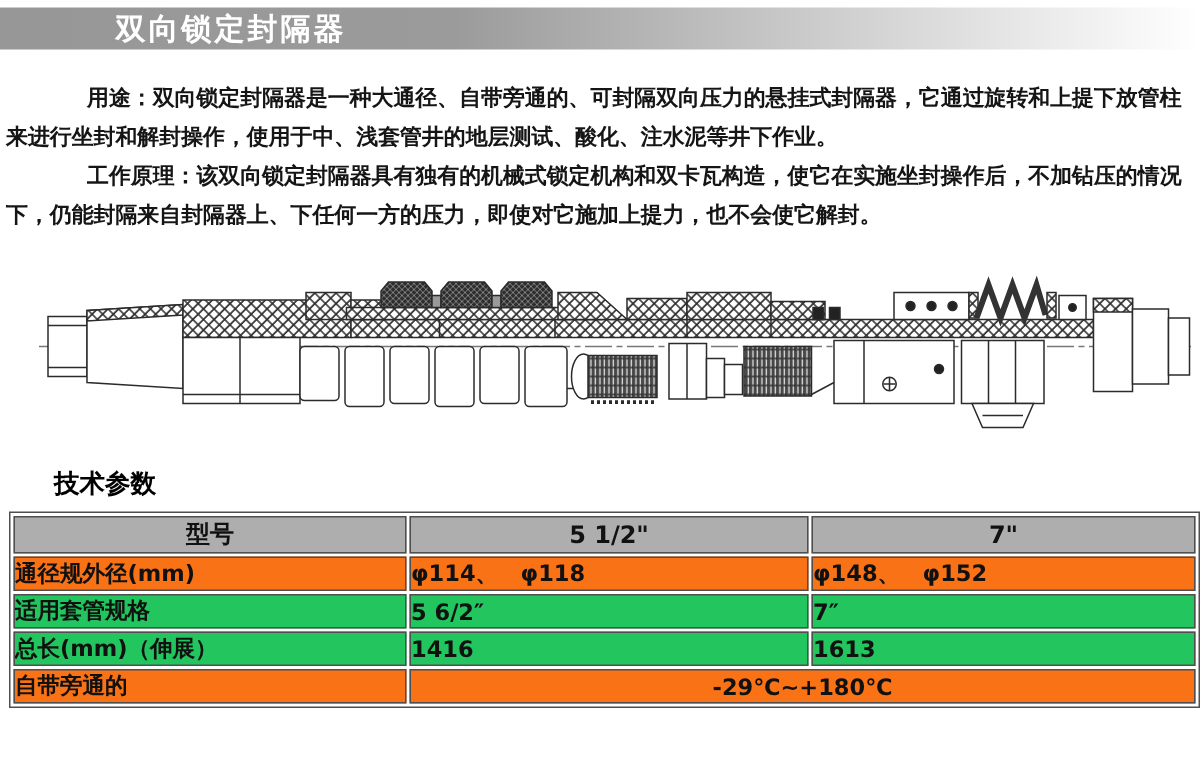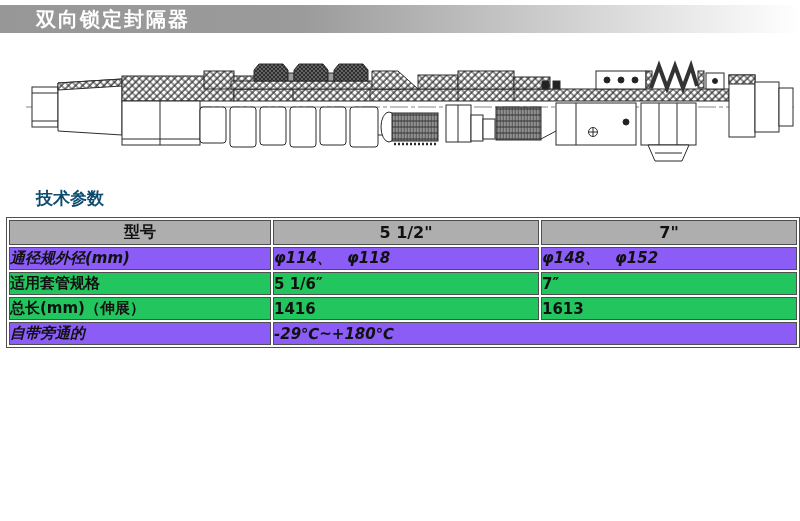--- a/index.html
+++ b/index.html
@@ -8,63 +8,70 @@
     width: 800px; height: 521px; overflow: hidden;
     font-family: "DejaVu Sans", "Liberation Sans", sans-serif;
     color: #111;
   }
   .page { position: relative; width: 800px; height: 521px; background: #fff; }
 
   
   .title-bar {
     margin-top: 5px; height: 28px; line-height: 28px;
     background: linear-gradient(90deg, #979797 0%, #9b9b9b 38%, #e9e9e9 86%, #ffffff 100%);
+    padding-left: 41px;
   }
   .title-bar span {
     color: #fff; font-weight: bold; font-size: 20px;
     padding-left: 36px; letter-spacing: 2px;
   }
 
   
   .intro { margin: 20px 4px 0 4px; }
   .intro .line {
     font-size: 14.6px; font-weight: bold; line-height: 26px;
     white-space: nowrap; color: #151515; letter-spacing: 0;
   }
   .intro .ind { text-indent: 54px; }
 
   .figure { margin: 10px 0 0 26px; }
 
-  .sec-head { font-size: 17px; font-weight: bold; margin: 8px 0 0 36px; color: #0c4a6e; }
+  .sec-head { font-size: 17px; font-weight: bold; margin: 8px 0 0 36px; color: #000000; }
 
   table.spec {
     border-collapse: separate; border-spacing: 2px; table-layout: fixed;
     width: 788px; margin: 7px 0 0 6px;
     background: #fff; border: 1px solid #4f4f4f;
   }
   table.spec td {
     border: 1px solid #4f4f4f; font-weight: bold; font-size: 15px;
     height: 21px; padding: 1px 0; overflow: hidden; white-space: nowrap;
   }
   table.spec thead td { background: #aeaeae; text-align: center; font-size: 16px; height: 25px; }
   td.lbl { padding-left: 70px; }
   td.val { padding-left: 78px; }
-  td.ctr { }
-  tr.light td { background: #8b5cf6; font-style: italic; }
+  td.ctr { text-align: center; }
+  tr.light td { background: #f97316; }
   tr.dark  td { background: #22c55e; }
 </style>
 </head>
 <body>
 
 <div class="page">
 
   <div class="title-bar">
     <span>双向锁定封隔器</span>
   </div>
 
+  <div class="intro">
+    <div class="line ind">用途：双向锁定封隔器是一种大通径、自带旁通的、可封隔双向压力的悬挂式封隔器，它通过旋转和上提下放管柱</div>
+    <div class="line">来进行坐封和解封操作，使用于中、浅套管井的地层测试、酸化、注水泥等井下作业。</div>
+    <div class="line ind">工作原理：该双向锁定封隔器具有独有的机械式锁定机构和双卡瓦构造，使它在实施坐封操作后，不加钻压的情况</div>
+    <div class="line">下，仍能封隔来自封隔器上、下任何一方的压力，即使对它施加上提力，也不会使它解封。</div>
+  </div>
 
   <div class="figure">
     <svg width="770" height="132" viewBox="0 0 770 132" stroke="#2b2b2b" stroke-width="1" fill="#ffffff">
       <defs>
         <pattern id="ph" width="5" height="5" patternUnits="userSpaceOnUse" patternTransform="rotate(45)">
           <rect width="5" height="5" fill="#ffffff"></rect>
           <line x1="0" y1="0" x2="0" y2="5" stroke="#2b2b2b" stroke-width="1.2"></line>
         </pattern>
         <pattern id="pr" width="4" height="4" patternUnits="userSpaceOnUse">
           <rect width="4" height="4" fill="#303030"></rect>
@@ -176,21 +183,21 @@
       </tr>
     </thead>
     <tbody>
       <tr class="light">
         <td class="lbl">通径规外径(mm)</td>
         <td class="val">φ114、　φ118</td>
         <td class="val">φ148、　φ152</td>
       </tr>
       <tr class="dark">
         <td class="lbl">适用套管规格</td>
-        <td class="val">5 1/6″</td>
+        <td class="val">5 6/2″</td>
         <td class="val">7″</td>
       </tr>
       <tr class="dark">
         <td class="lbl">总长(mm)（伸展）</td>
         <td class="val">1416</td>
         <td class="val">1613</td>
       </tr>
       <tr class="light">
         <td class="lbl">自带旁通的</td>
         <td class="ctr" colspan="2">-29℃~+180℃</td>

